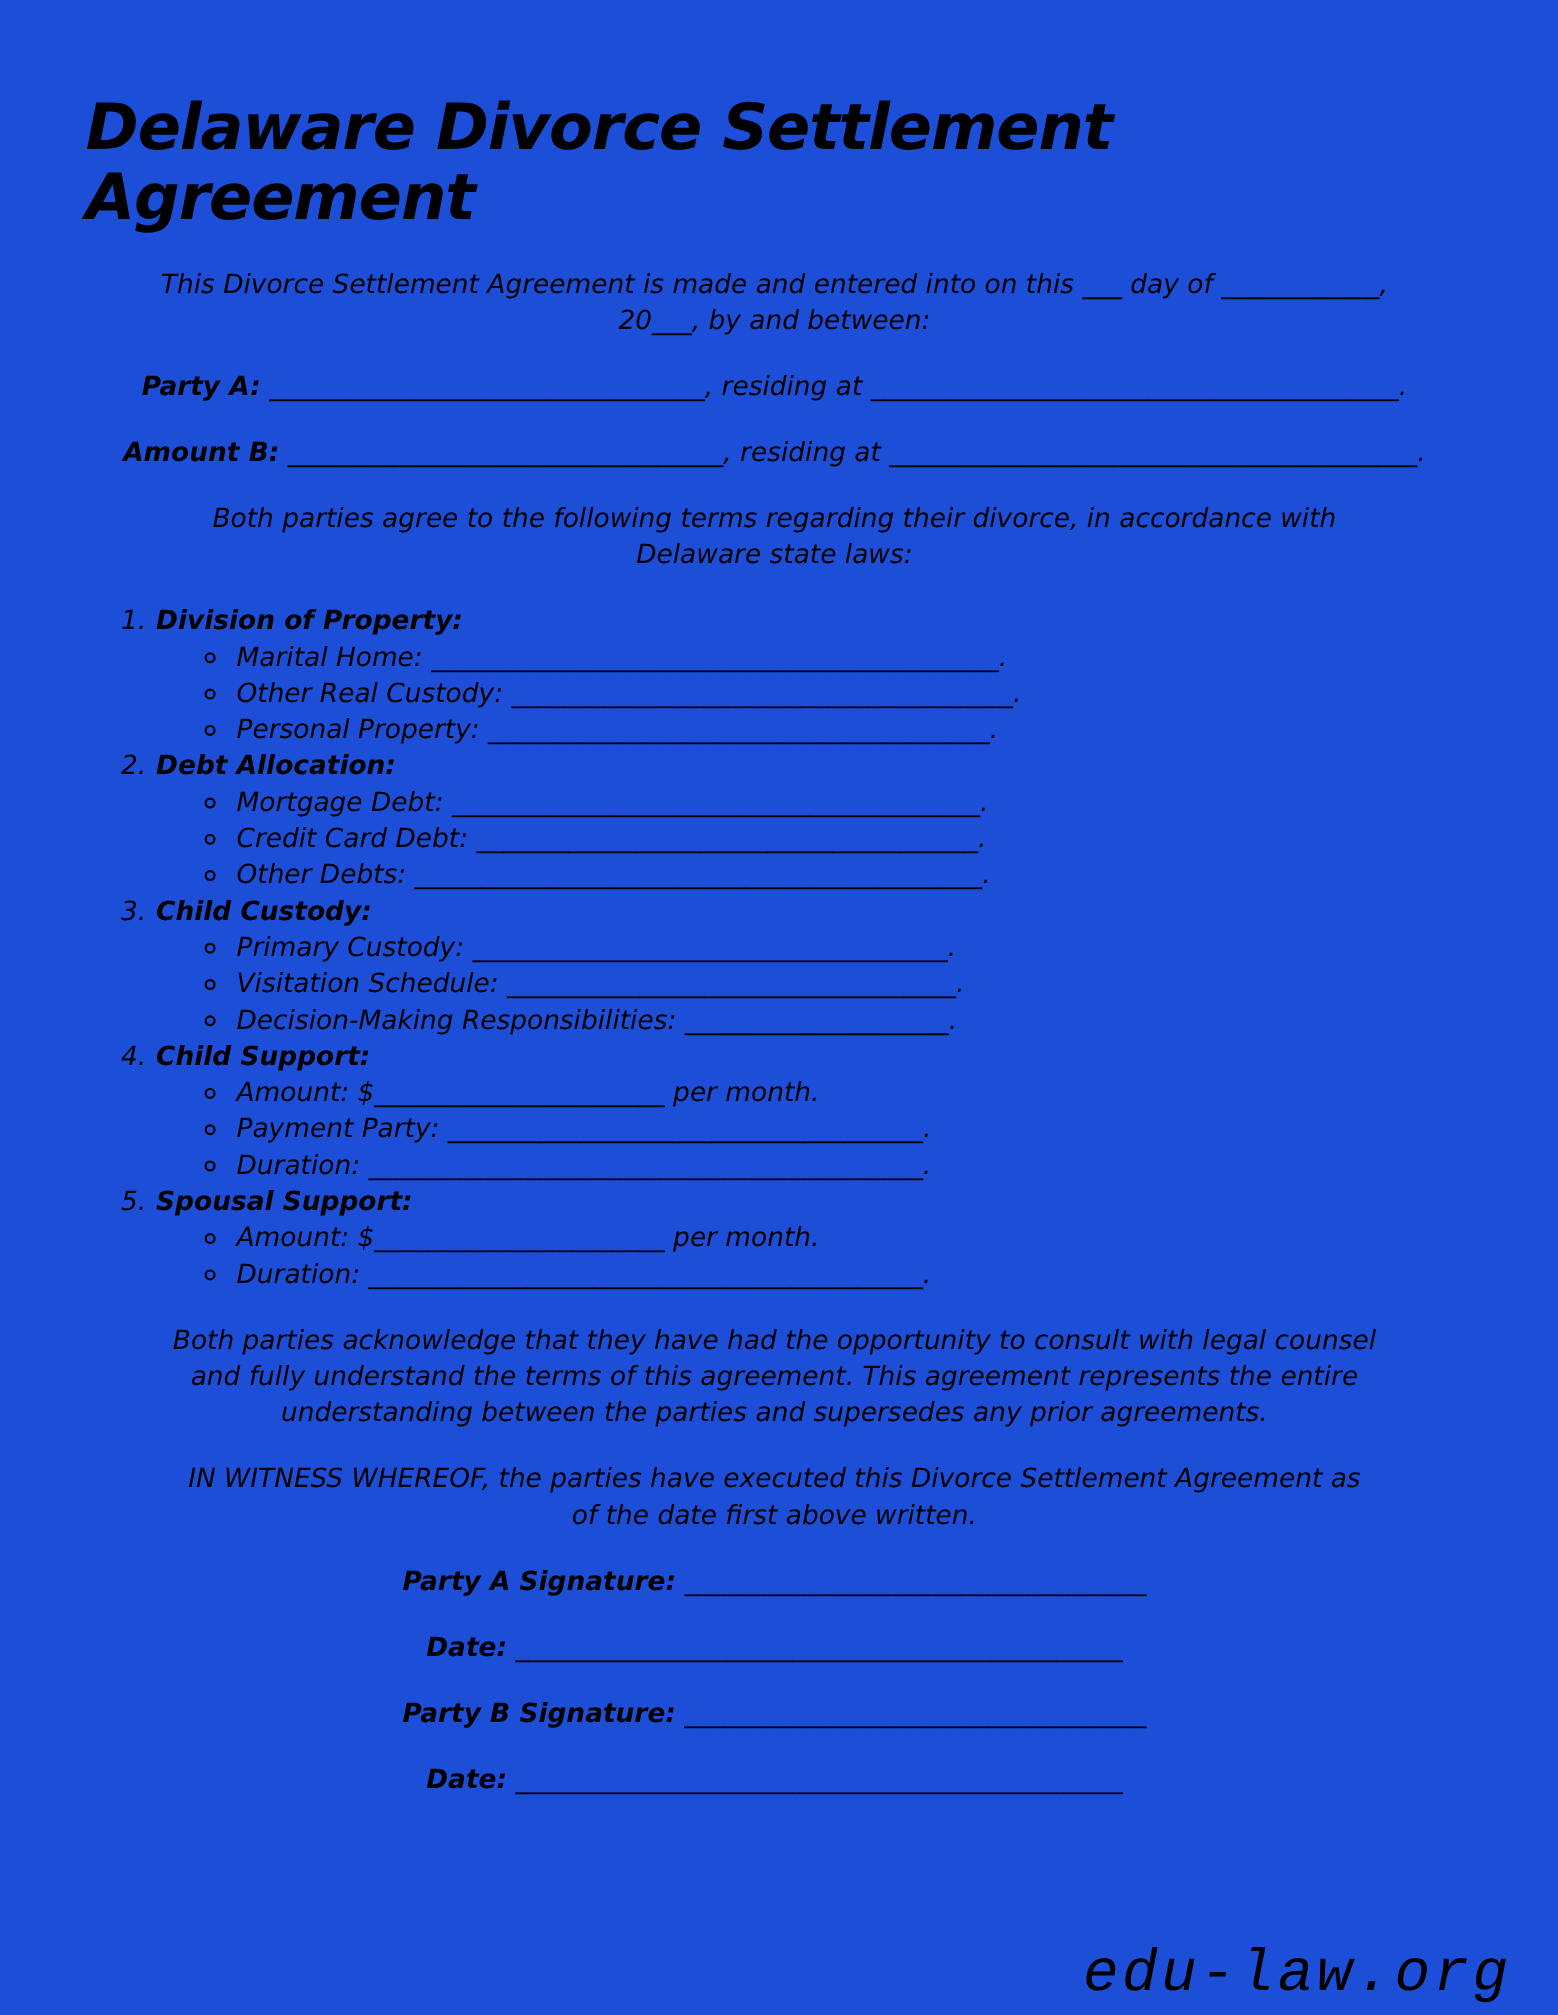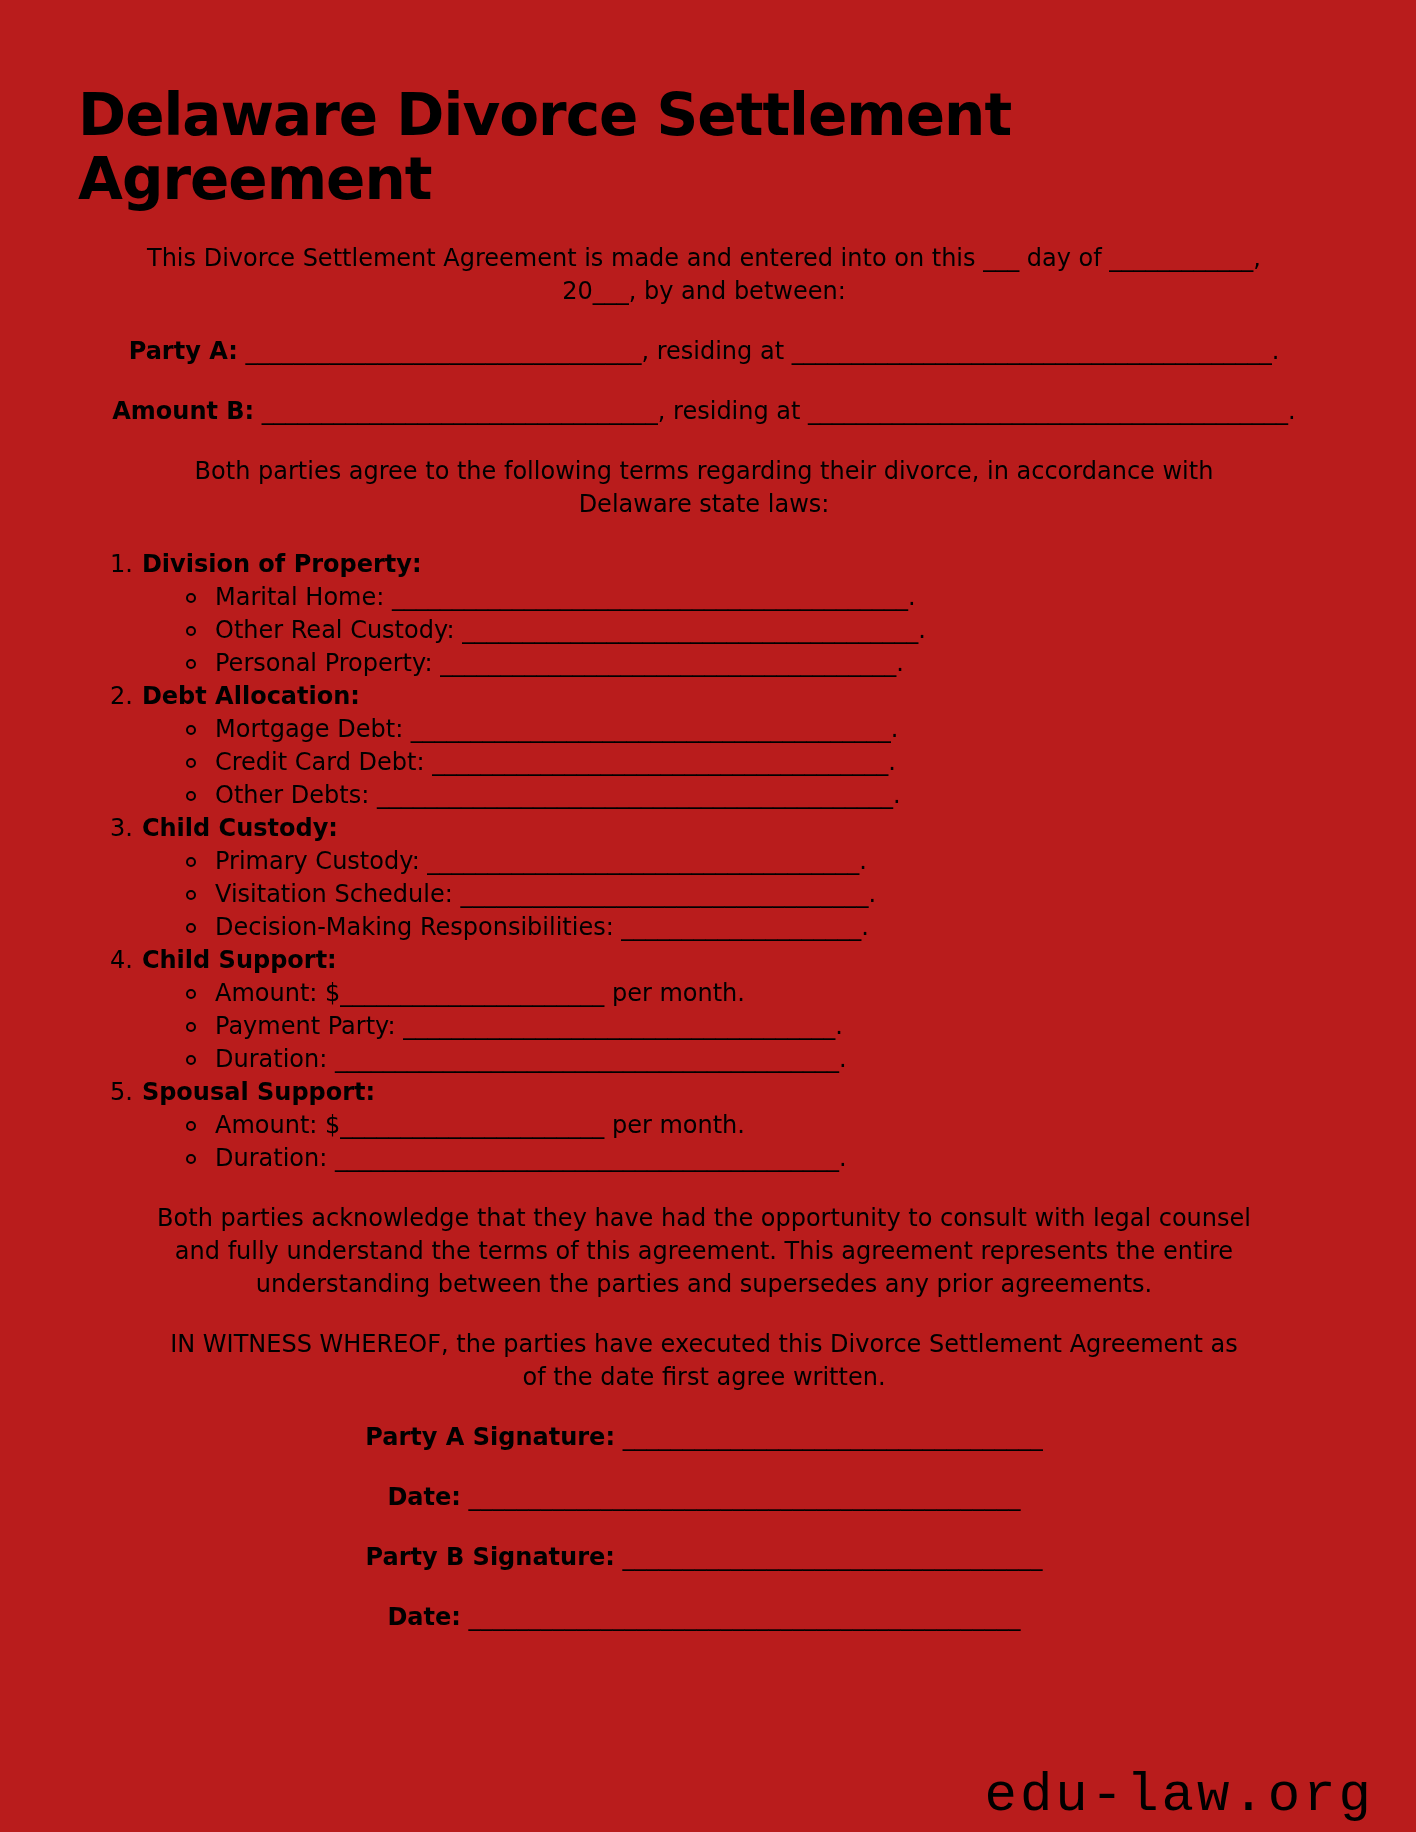--- a/index.html
+++ b/index.html
@@ -1,27 +1,28 @@
 <!DOCTYPE html>
 <html><head>
 <meta charset="utf-8">
 <style>
   * { box-sizing: border-box; }
   html, body { margin: 0; padding: 0; background: #ffffff; }
   .page {
     width: 1416px;
     height: 1832px;
     position: relative;
-    background: #b91c1c;
+    background: #1d4ed8;
     color: #000000;
     font-family: "DejaVu Sans", "Liberation Sans", sans-serif;
     font-size: 24px;
     line-height: 33px;
     padding: 84px 86px 11px 78px;
     overflow: hidden;
+    font-style: italic;
   }
   h1.doc-title {
     font-size: 58px;
     line-height: 1.1;
     font-weight: bold;
     letter-spacing: -1px;
     margin: 0 0 30px 0;
     max-width: 1100px;
   }
   p { margin: 27px 0; text-align: center; }
@@ -91,21 +92,21 @@
     <div class="sub-item"><span class="bullet"></span><span>Duration: </span><span class="blank">__________________________________________</span><span>.</span></div>
 
     <div class="sec-title"><span class="num">5.</span><span class="b">Spousal Support:</span></div>
     <div class="sub-item"><span class="bullet"></span><span>Amount: $</span><span class="blank">______________________</span><span> per month.</span></div>
     <div class="sub-item"><span class="bullet"></span><span>Duration: </span><span class="blank">__________________________________________</span><span>.</span></div>
 
   </div>
 
   <p><span>Both parties acknowledge that they have had the opportunity to consult with legal counsel</span><br><span>and fully understand the terms of this agreement. This agreement represents the entire</span><br><span>understanding between the parties and supersedes any prior agreements.</span></p>
 
-  <p><span>IN WITNESS WHEREOF, the parties have executed this Divorce Settlement Agreement as</span><br><span>of the date first agree written.</span></p>
+  <p><span>IN WITNESS WHEREOF, the parties have executed this Divorce Settlement Agreement as</span><br><span>of the date first above written.</span></p>
 
   <p class="sig-row"><span class="b">Party A Signature:</span> <span class="blank">___________________________________</span></p>
 
   <p class="sig-row"><span class="b">Date:</span> <span class="blank">______________________________________________</span></p>
 
   <p class="sig-row"><span class="b">Party B Signature:</span> <span class="blank">___________________________________</span></p>
 
   <p class="sig-row"><span class="b">Date:</span> <span class="blank">______________________________________________</span></p>
 
   <div class="footer-brand">edu-law.org</div>

